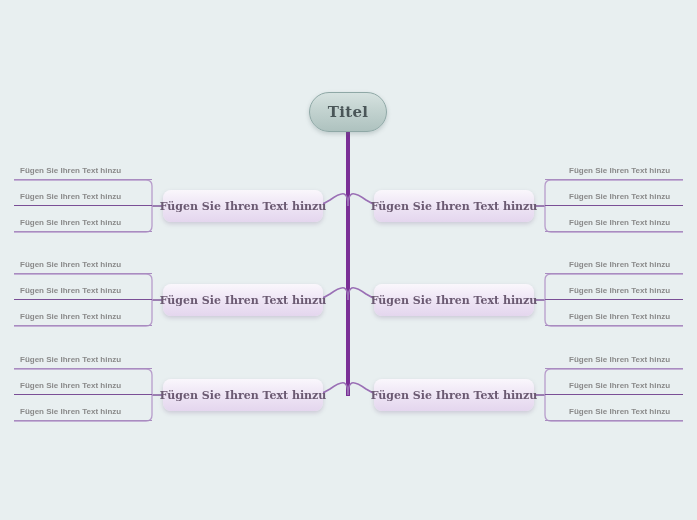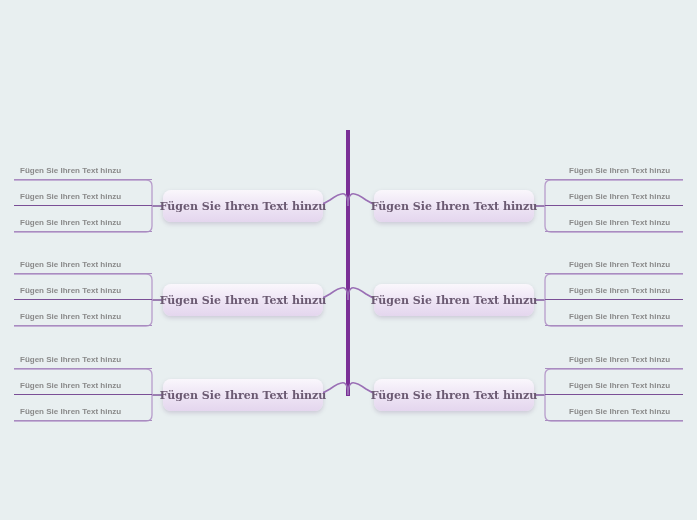--- a/index.html
+++ b/index.html
@@ -107,20 +107,23 @@
 
     <path d="M 14 180 L 146 180 Q 152 180 152 186 L 152 226 Q 152 232 146 232 L 14 232" fill="none" stroke="#b79ccb" stroke-width="1.3"></path>
     <path d="M 14 274 L 146 274 Q 152 274 152 280 L 152 320 Q 152 326 146 326 L 14 326" fill="none" stroke="#b79ccb" stroke-width="1.3"></path>
     <path d="M 14 369 L 146 369 Q 152 369 152 375 L 152 415 Q 152 421 146 421 L 14 421" fill="none" stroke="#b79ccb" stroke-width="1.3"></path>
 
     <path d="M 683 180 L 551 180 Q 545 180 545 186 L 545 226 Q 545 232 551 232 L 683 232" fill="none" stroke="#b79ccb" stroke-width="1.3"></path>
     <path d="M 683 274 L 551 274 Q 545 274 545 280 L 545 320 Q 545 326 551 326 L 683 326" fill="none" stroke="#b79ccb" stroke-width="1.3"></path>
     <path d="M 683 369 L 551 369 Q 545 369 545 375 L 545 415 Q 545 421 551 421 L 683 421" fill="none" stroke="#b79ccb" stroke-width="1.3"></path>
   </svg>
 
+  <div class="title-node">
+    <span class="txt">Titel</span>
+  </div>
 
   <div class="main-node" style="left:163px;top:190px;">
     <span class="txt">Fügen Sie Ihren Text hinzu</span>
   </div>
   <div class="main-node" style="left:374px;top:190px;">
     <span class="txt">Fügen Sie Ihren Text hinzu</span>
   </div>
 
   <div class="leaf left" style="left:14px;top:158px;width:138px;">
     <span class="txt">Fügen Sie Ihren Text hinzu</span>

